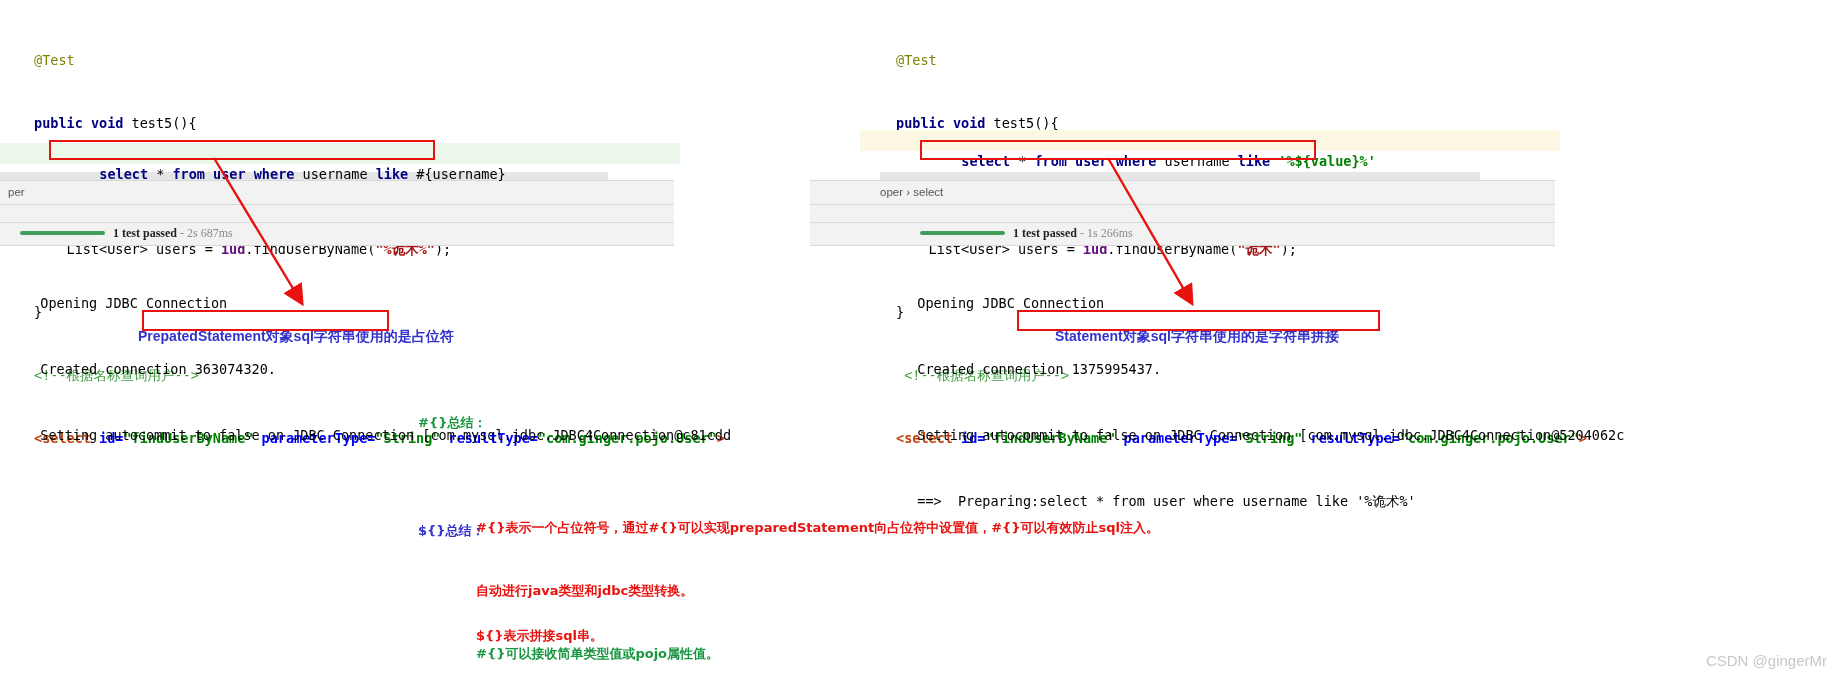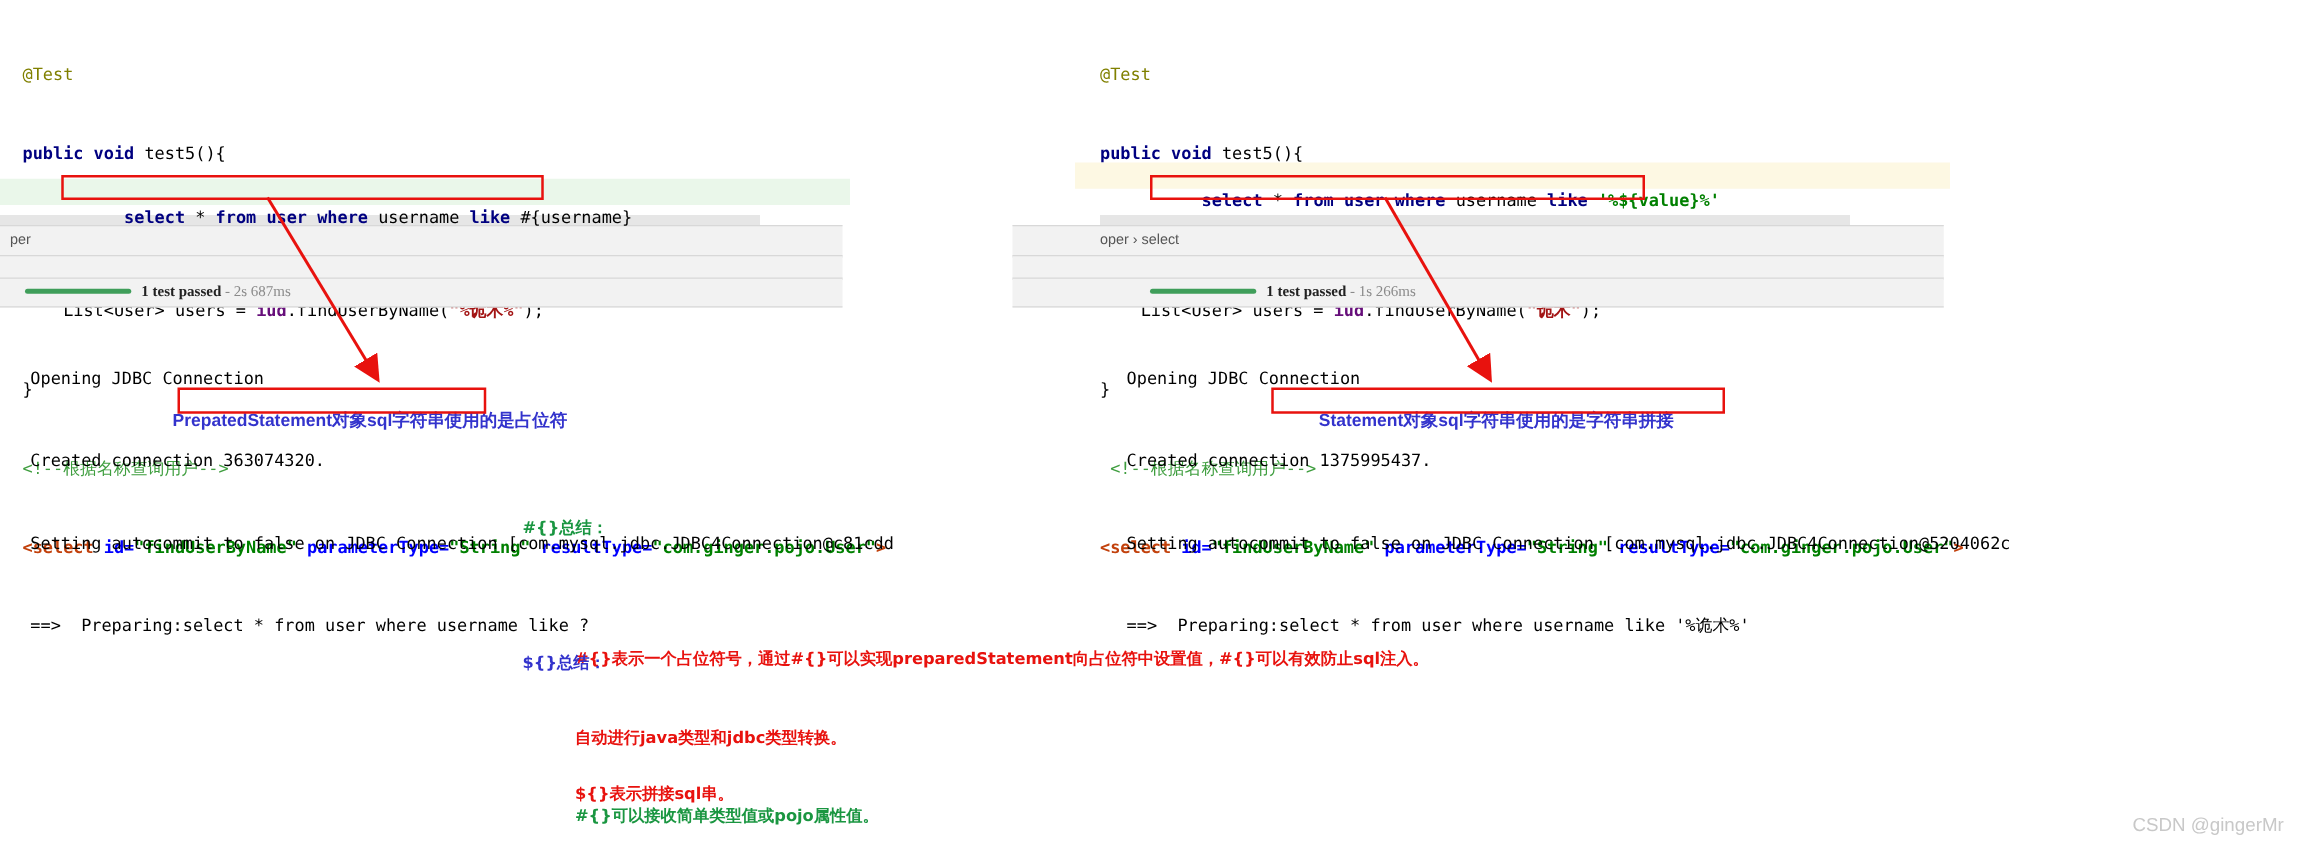--- a/index.html
+++ b/index.html
@@ -25,21 +25,21 @@
   .panel-left  { left: 0px; }
   .panel-right { left: 880px; }
 
   .code {
     font-family: "DejaVu Sans Mono", monospace;
     font-size: 13.5px;
     line-height: 21px;
     white-space: pre;
     color: #000000;
   }
-  .ln { display: block; height: 21px; white-space: pre; }
+  .ln { display: block; height: 21px; white-space: pre; margin-left: 16px; }
 
   .kw       { color: #000080; font-weight: bold; }
   .anno     { color: #808000; }
   .cmt      { color: #3f9e3f; font-style: italic; }
   .xcmt     { color: #3f9e3f; }
   .tag      { color: #c2410c; font-weight: bold; }
   .attr     { color: #0000ff; font-weight: bold; }
   .str      { color: #008000; font-weight: bold; }
   .strpink  { color: #a31515; font-weight: bold; }
   .fld      { color: #660e7a; font-weight: bold; }
@@ -209,21 +209,20 @@
   <div class="greenbar" style="left:20px; top:231px; width:85px;"></div>
   <div class="testlabel" style="left:113px; top:226px;">
     <span>1 test passed</span>
     <span class="testtime">- 2s 687ms</span>
   </div>
 
   <div class="console" style="left:8px; top:248px;">
     <span class="ln" style="height:22px;"><span class="gutterdot">  </span><span>Opening JDBC Connection</span></span>
     <span class="ln" style="height:22px;"><span class="gutterdot">  </span><span>Created connection 363074320.</span></span>
     <span class="ln" style="height:22px;"><span class="gutterdot">  </span><span>Setting autocommit to false on JDBC Connection [com.mysql.jdbc.JDBC4Connection@c81cdd</span></span>
-    <span class="ln" style="height:22px;"><span class="gutterdot">  </span><span>==&gt;  Preparing:</span><span>select * from user where username like ?</span></span>
   </div>
 
   <div class="redbox" style="left:142px; top:310px; width:247px; height:21px;"></div>
 
   <div class="caption" style="left:138px; top:328px;text-align:right;">PrepatedStatement对象sql字符串使用的是占位符</div>
 </div>
 
 <div class="panel panel-right">
 
   <div class="code" style="position:absolute; left:0px; top:8px;">

